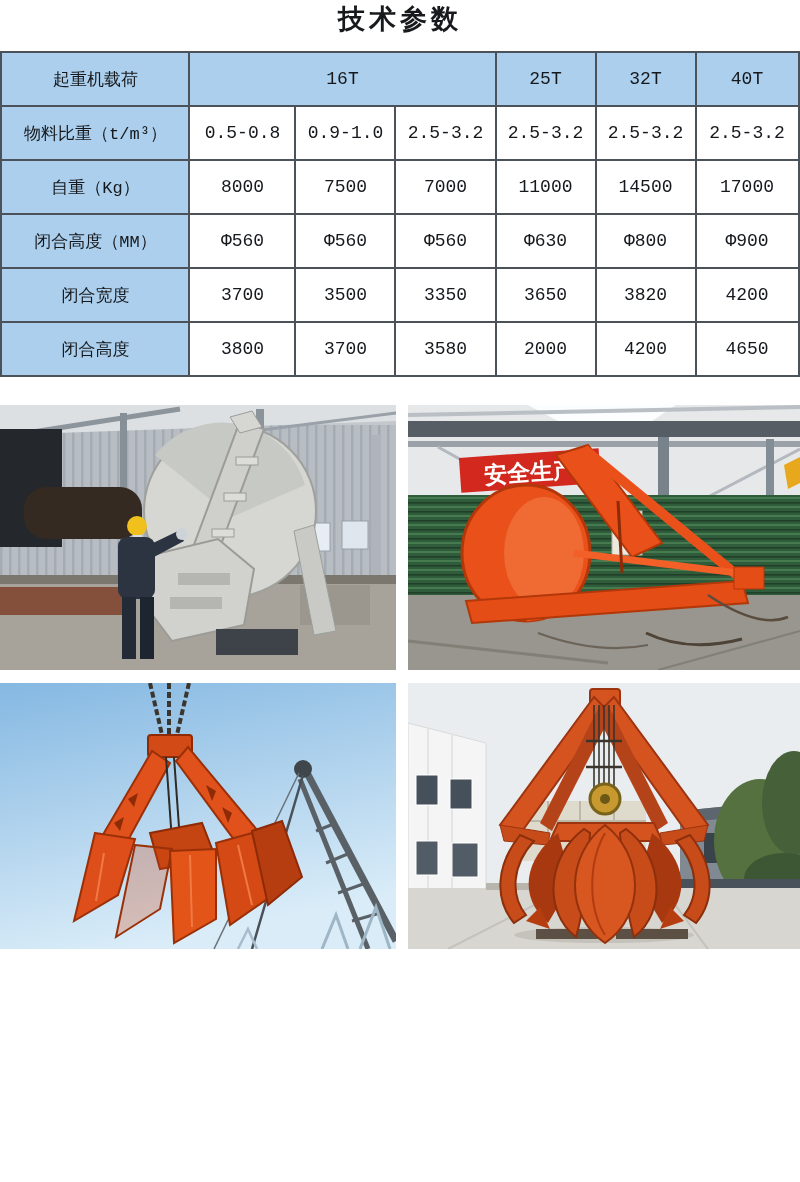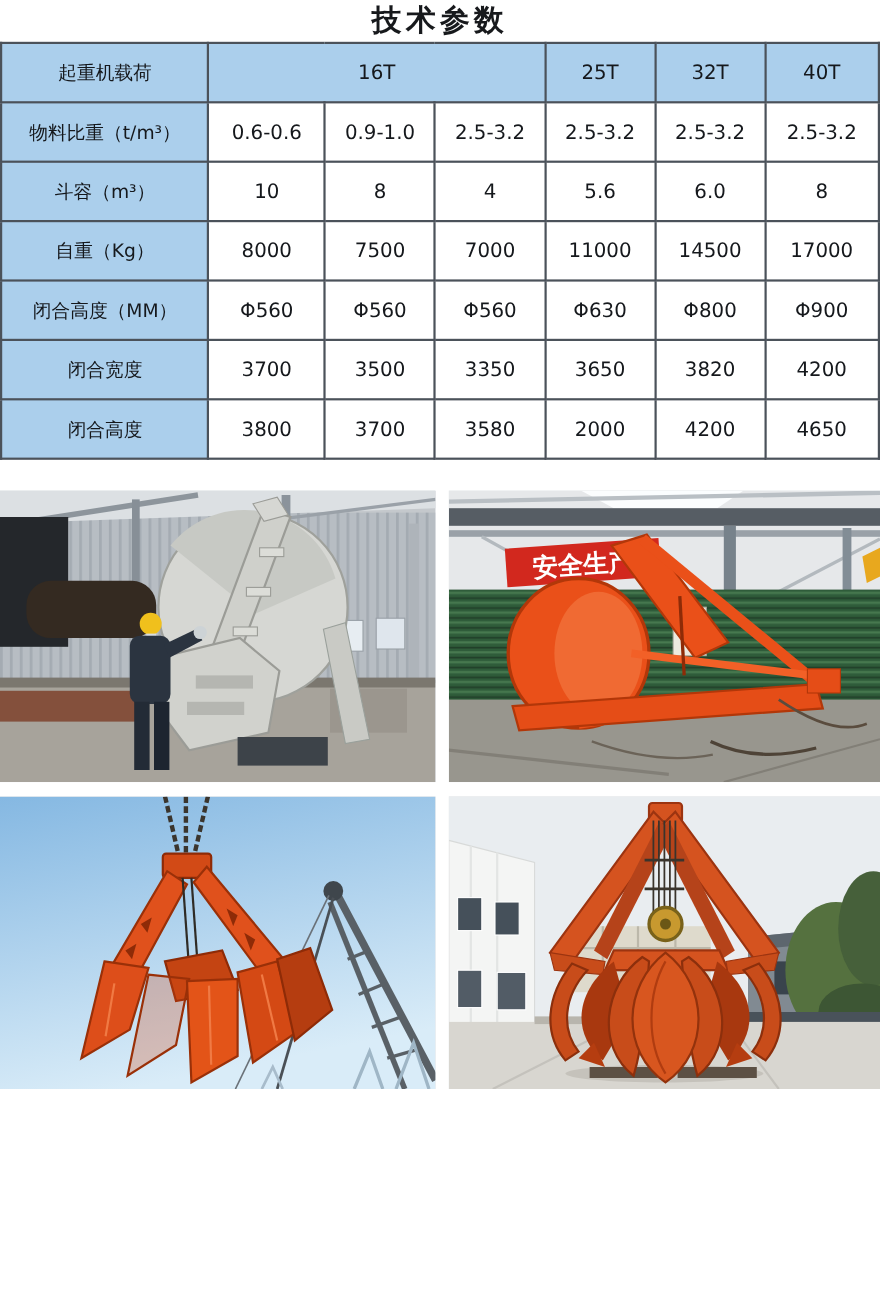--- a/index.html
+++ b/index.html
@@ -12,21 +12,21 @@
   .page { width:800px; height:1182px; position:relative; }
 
   .title {
     text-align:center; font-size:27px; font-weight:600;
     letter-spacing:4px; line-height:34px; height:34px; padding-top:2px;
     color:#17191c;
   }
 
   table.spec {
     border-collapse:collapse; table-layout:fixed;
-    width:797px; margin:4px auto 0;
+    width:797px; margin:17px auto 0;font-family:Liberation Mono, monospace;
   }
   table.spec td, table.spec th {
     border:2px solid #4b525a;
     text-align:center; vertical-align:middle;
     font-size:18px; font-weight:400;
     height:54px; padding:0 2px;
     background:#fff;
   }
   table.spec .hd { background:#abcfec; }
   table.spec .lab { font-size:17px; }
@@ -60,35 +60,26 @@
     <tbody>
         <tr>
       <th class="hd lab">起重机载荷</th>
       <th class="hd" colspan="3">16T</th>
       <th class="hd">25T</th>
       <th class="hd">32T</th>
       <th class="hd">40T</th>
     </tr>
     <tr>
       <td class="hd lab">物料比重（t/m³）</td>
-      <td>0.6-0.6</td>
+      <td>0.5-0.8</td>
       <td>0.9-1.0</td>
       <td>2.5-3.2</td>
       <td>2.5-3.2</td>
       <td>2.5-3.2</td>
       <td>2.5-3.2</td>
-    </tr>
-    <tr>
-      <td class="hd lab">斗容（m³）</td>
-      <td>10</td>
-      <td>8</td>
-      <td>4</td>
-      <td>5.6</td>
-      <td>6.0</td>
-      <td>8</td>
     </tr>
     <tr>
       <td class="hd lab">自重（Kg）</td>
       <td>8000</td>
       <td>7500</td>
       <td>7000</td>
       <td>11000</td>
       <td>14500</td>
       <td>17000</td>
     </tr>

